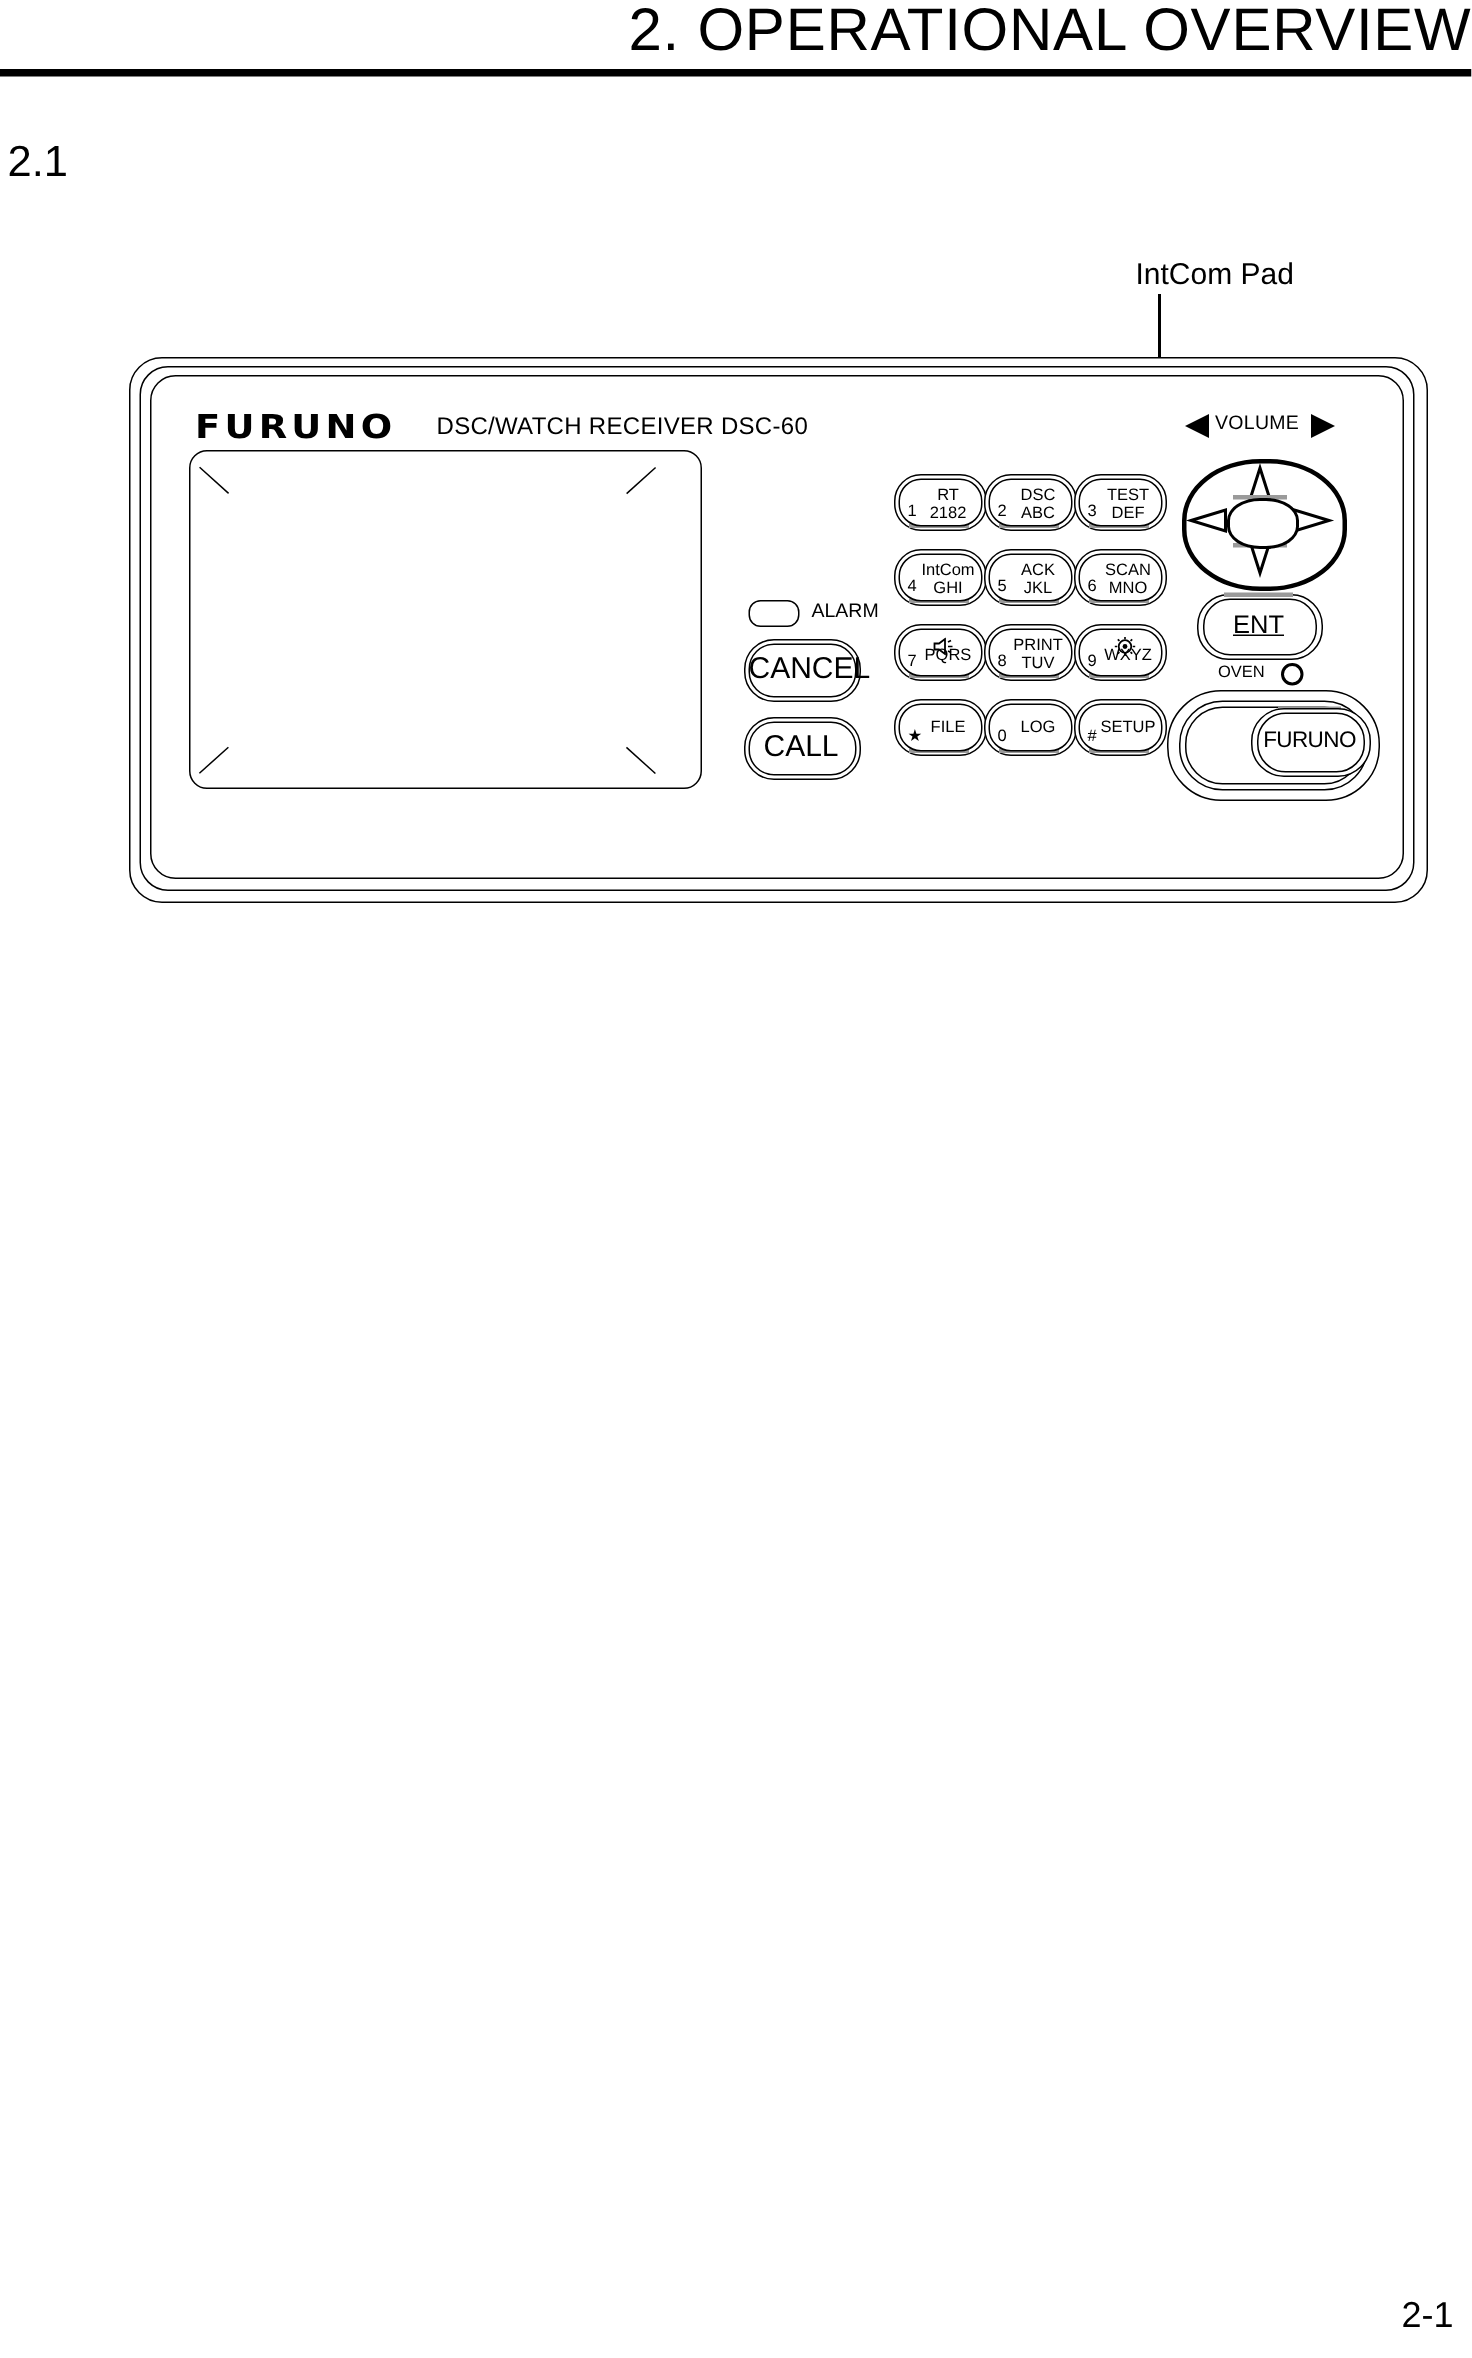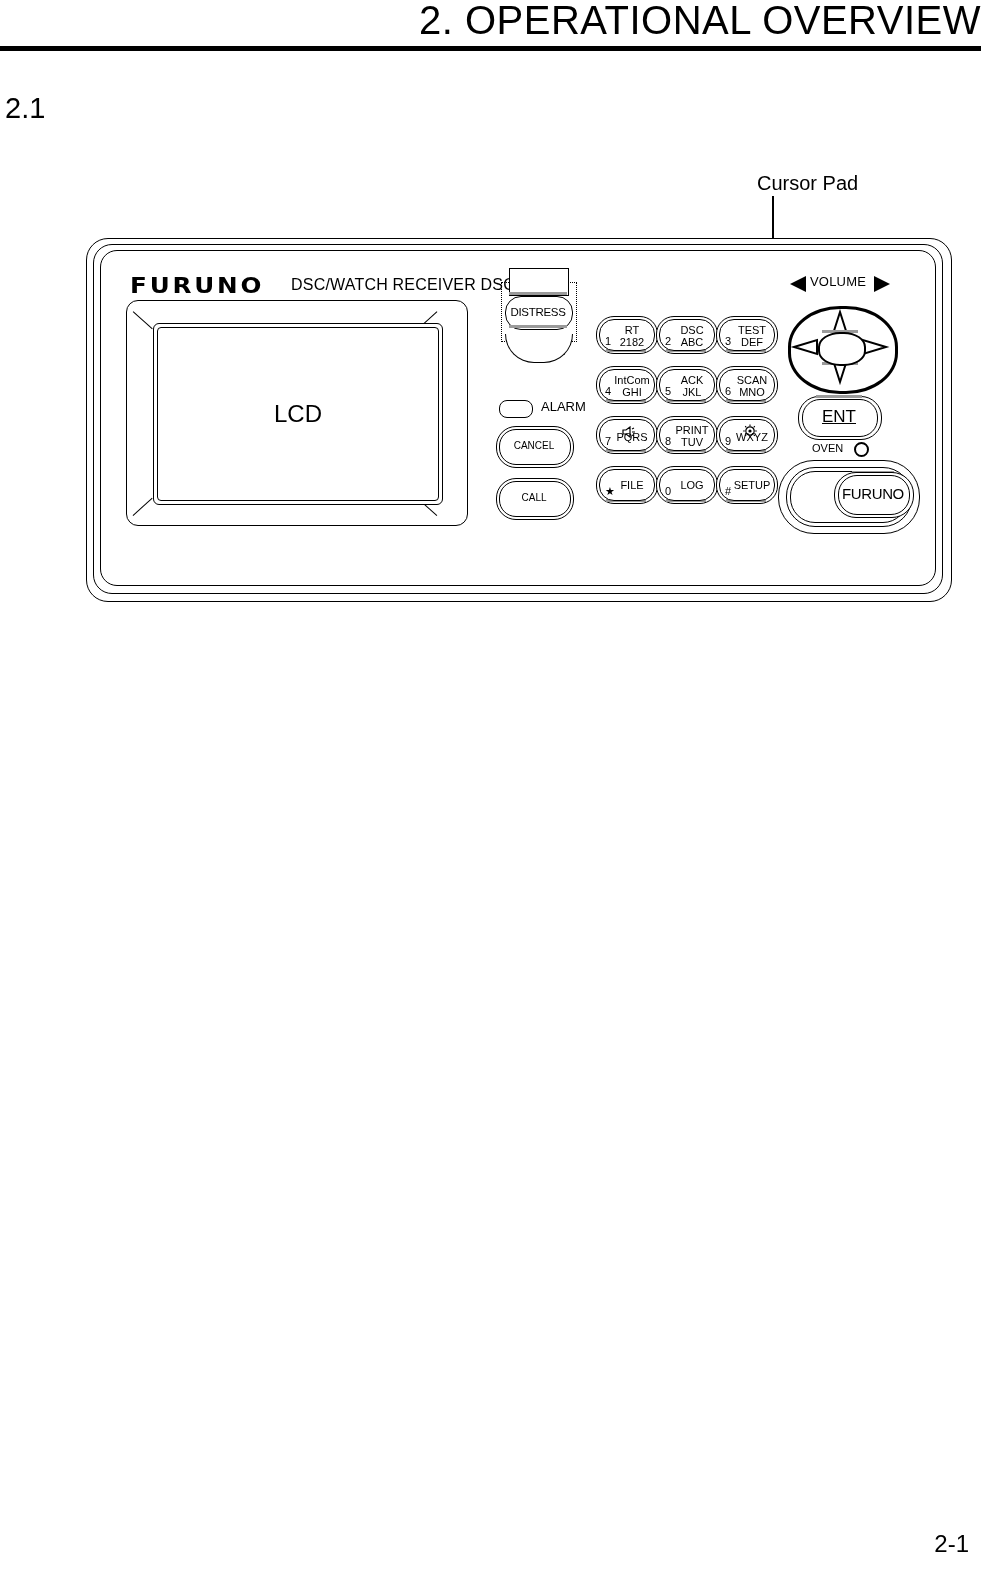--- a/index.html
+++ b/index.html
@@ -129,21 +129,21 @@
   .softkey{
     position:absolute;width:70px;height:34px;
     border:1.6px solid #000;border-radius:17px;background:#fff;
   }
   .softkey-outer{
     position:absolute;width:76px;height:40px;
     border:1.4px solid #000;border-radius:20px;background:#fff;
   }
   .softkey-label{
     position:absolute;width:70px;height:34px;line-height:34px;
-    text-align:center;font-size:10px;
+    text-align:center;font-size:20px;
   }
   #key-cancel-outer{left:410px;top:188px;}
   #key-cancel{left:413px;top:191px;}
   #key-call-outer{left:410px;top:240px;}
   #key-call{left:413px;top:243px;}
 
   
   #keypad{position:absolute;left:510px;top:78px;width:180px;height:196px;}
   .numkey-outer{
     position:absolute;width:60px;height:36px;
@@ -247,54 +247,41 @@
 
 <div id="chapter-header">
   <div id="chapter-title">2.  OPERATIONAL OVERVIEW</div>
   <div id="header-rule"></div>
 </div>
 
 <div id="section-heading">
   <span id="section-number">2.1</span>
 </div>
 
-<div id="callout-cursor-pad">Cursor Pad</div>
+<div id="callout-cursor-pad">IntCom Pad</div>
 <div class="leader-v"></div>
 <div class="leader-h"></div>
 <div class="leader-arrow"></div>
 
 <div id="device">
 
   <div class="shell" id="shell-outer"></div>
   <div class="shell" id="shell-mid"></div>
   <div class="shell" id="shell-inner"></div>
 
   <div id="brand-logo">FURUNO</div>
   <div id="model-label">DSC/WATCH RECEIVER DSC-60</div>
 
   <div id="lcd-bezel">
     <div class="bevel" id="bev-tl"></div>
     <div class="bevel" id="bev-tr"></div>
     <div class="bevel" id="bev-bl"></div>
     <div class="bevel" id="bev-br"></div>
-    <div id="lcd-screen">
-      <div id="lcd-screen-inner"></div>
-      <div id="lcd-label">LCD</div>
-    </div>
   </div>
 
-  <div id="distress-assembly">
-    <div id="distress-cover-frame"></div>
-    <div id="distress-lid"></div>
-    <div id="distress-lid-bar"></div>
-    <div id="distress-btn"></div>
-    <div id="distress-btn-shade"></div>
-    <div id="distress-label">DISTRESS</div>
-    <div id="distress-lip"></div>
-  </div>
 
   <div id="alarm-group">
     <div id="alarm-led"></div>
     <div id="alarm-label">ALARM</div>
   </div>
 
   <div class="softkey-outer" id="key-cancel-outer"></div>
   <div class="softkey" id="key-cancel"></div>
   <div class="softkey-label" style="left:413px;top:191px;">CANCEL</div>
 

